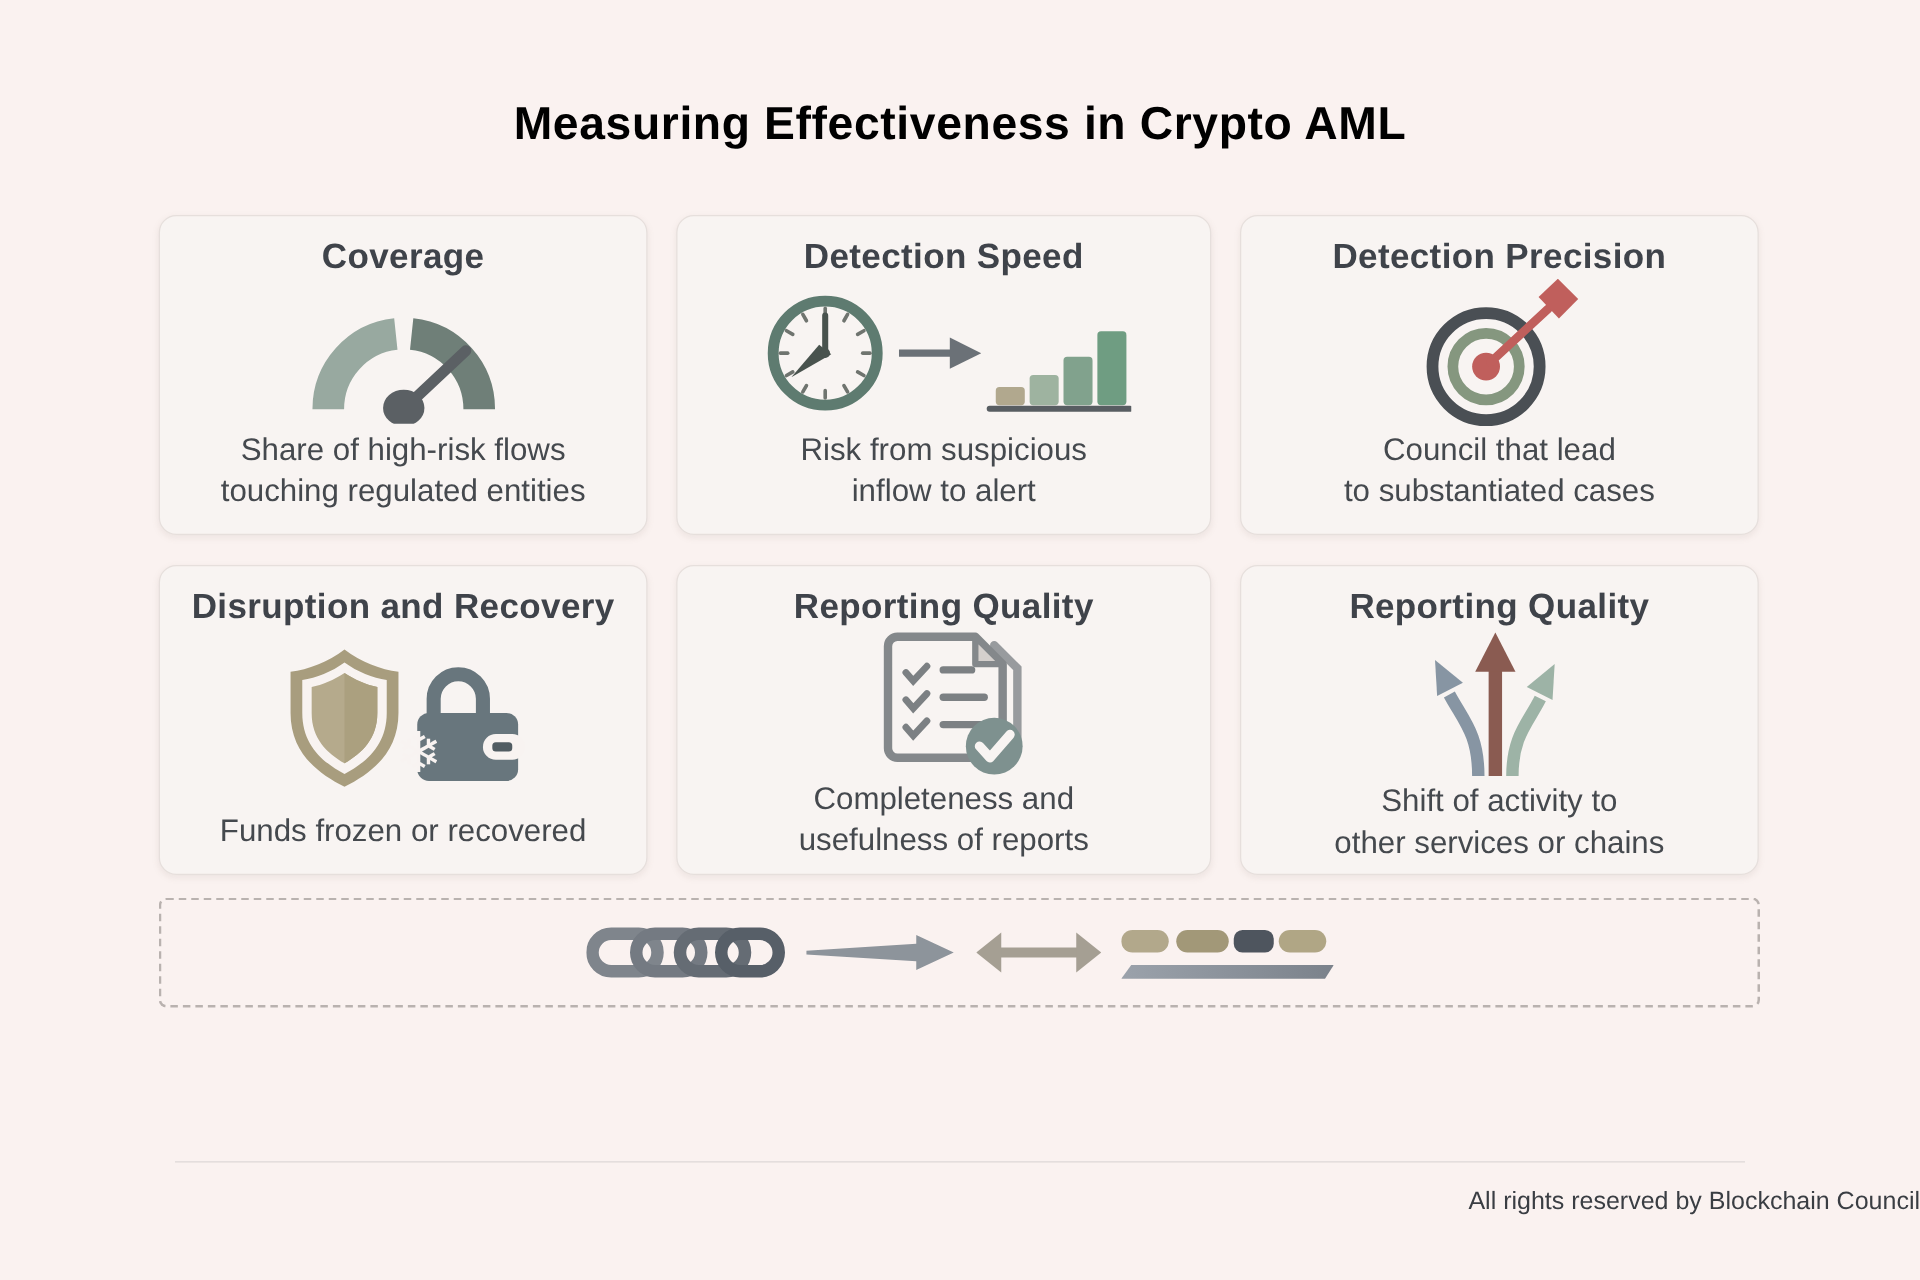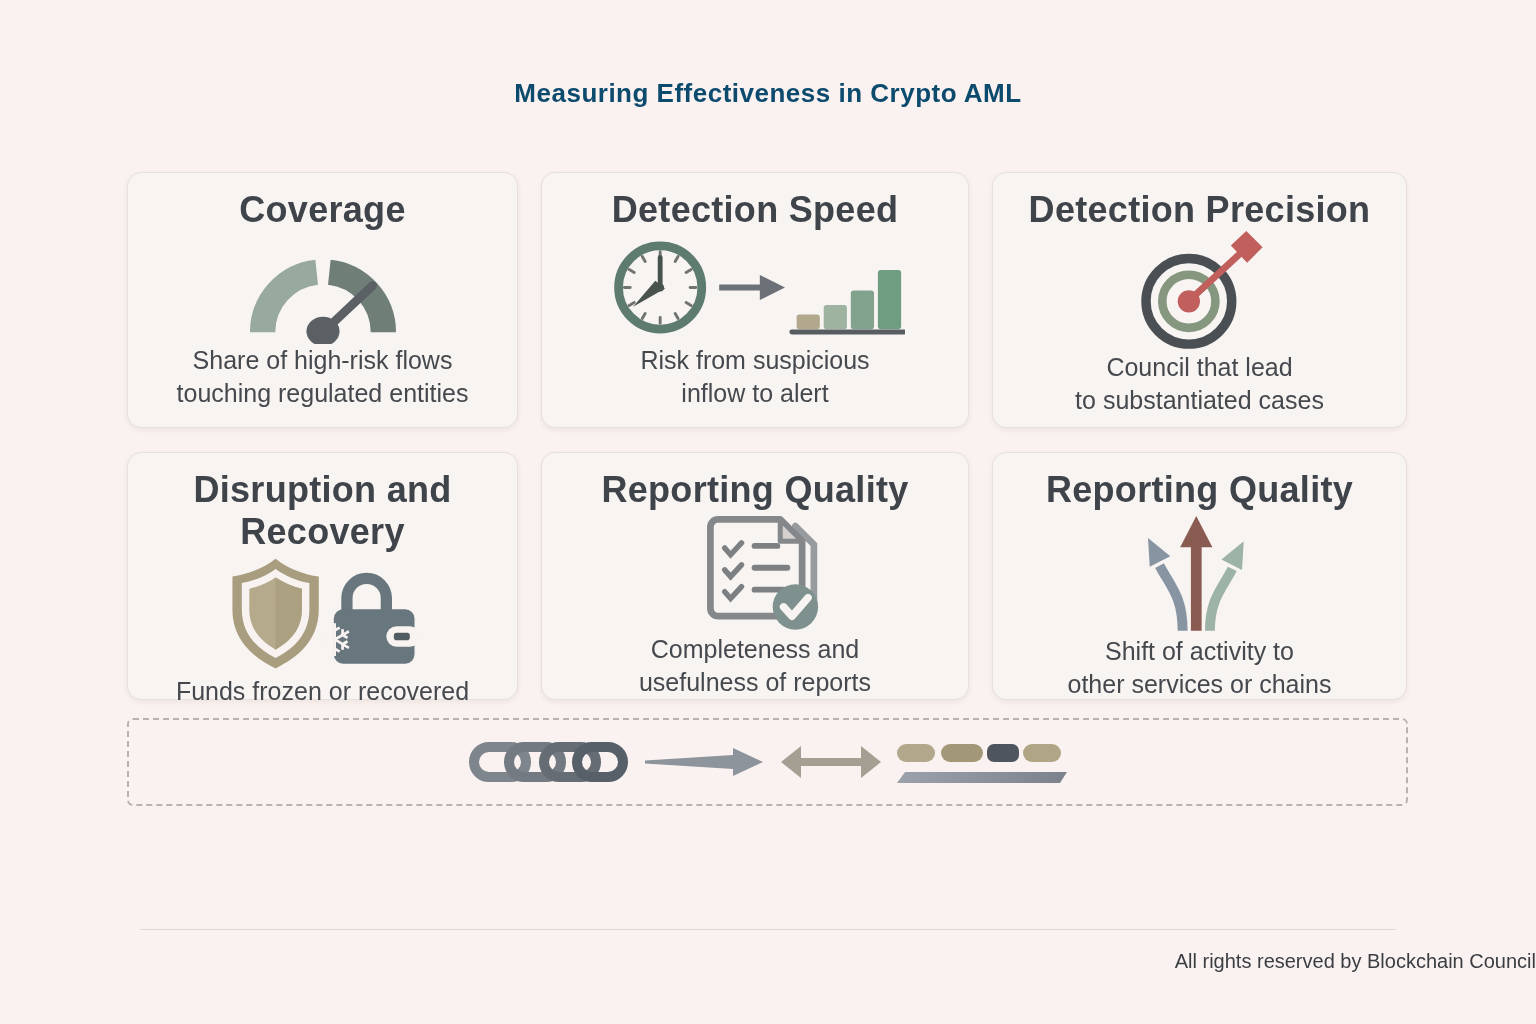--- a/index.html
+++ b/index.html
@@ -8,41 +8,41 @@
     font-family: "Liberation Sans", sans-serif;
     background: #faf2f0;
     position: relative;
     color: #44484d;
   }
   .page { position: absolute; inset: 0; }
 
   .page-title {
     position: absolute; top: 78px; left: 0; width: 100%;
     text-align: center;
-    font-size: 26px; font-weight: 600; color: #0c4a6e;
+    font-size: 37px; font-weight: 600; color: #000000;
     letter-spacing: 0.5px;
   }
 
   .card-grid {
     position: absolute; left: 127px; top: 172px; width: 1281px;
     display: grid;
     grid-template-columns: 391px 428px 415px;
     grid-template-rows: 256px 248px;
     column-gap: 23px; row-gap: 24px;
   }
   .card {
     background: #f8f4f2;
     border: 1px solid #e6dfdc;
     border-radius: 14px;
     box-shadow: 0 2px 5px rgba(150,130,125,0.12);
     display: flex; flex-direction: column; align-items: center;
     padding: 16px 14px 18px 14px;
   }
   .card-title {
-    font-size: 36px; font-weight: 600; color: #3f434a;
+    font-size: 28px; font-weight: 600; color: #3f434a;
     text-align: center; letter-spacing: 0.3px;
   }
   .card-icon {
     flex: 1 1 auto; display: flex; align-items: center; justify-content: center;
     width: 100%;
   }
   .card-desc {
     font-size: 25px; color: #45494e; text-align: center;
     line-height: 1.3; white-space: pre-line;
   }

